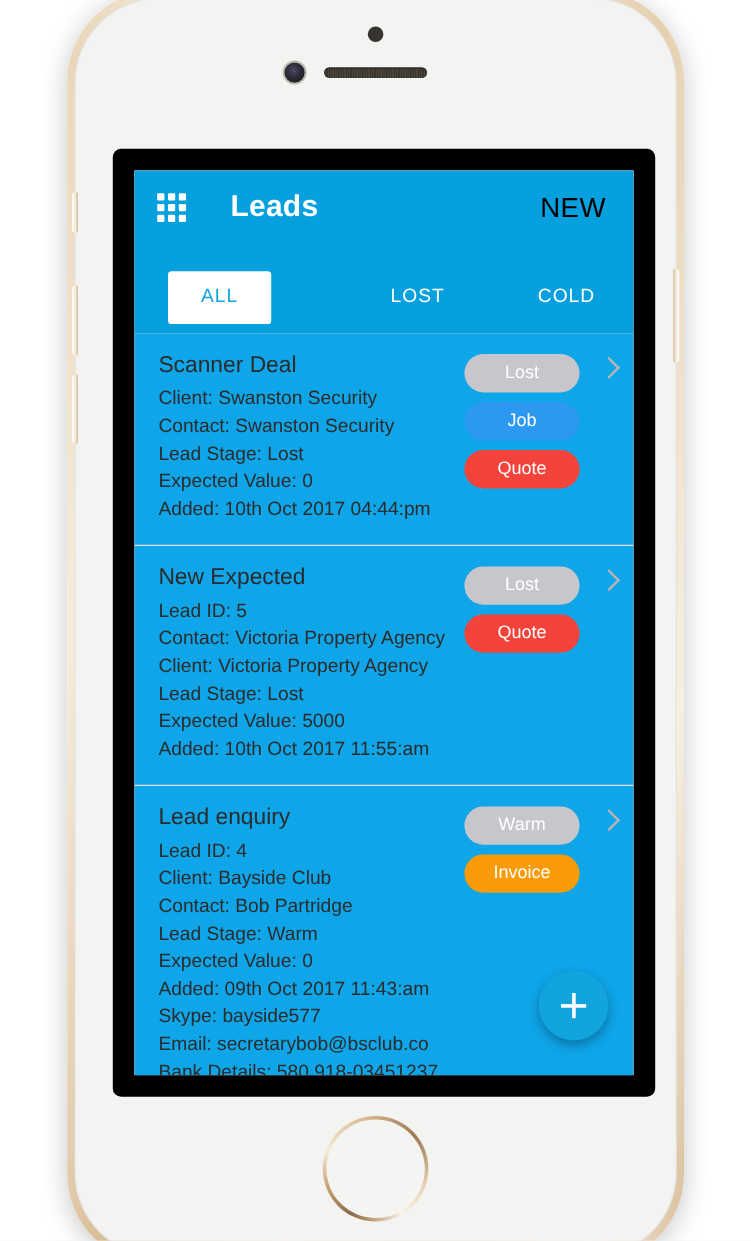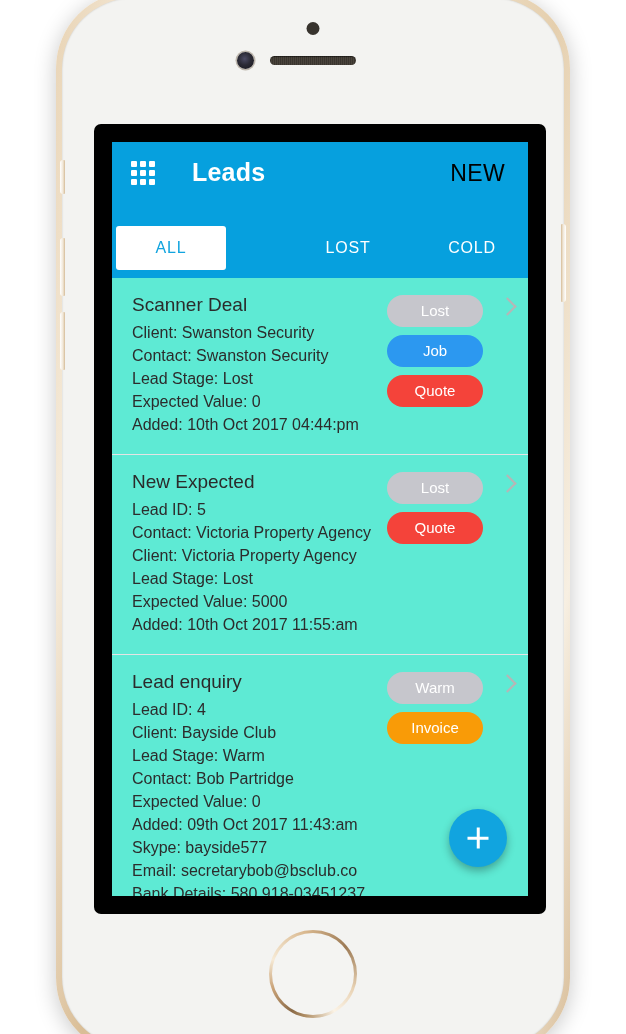--- a/index.html
+++ b/index.html
@@ -215,33 +215,33 @@
     font-size: 16px;
     letter-spacing: 0.8px;
     cursor: pointer;
     white-space: nowrap;
   }
   .tab.active {
     background: #ffffff;
     color: #11A4DF;
     border-radius: 3px;
   }
-  .tab-0 { left: 4px;  width: 110px; }
+  .tab-0 { left: 28px;  width: 86px; }
   .tab-1 { left: 186px; width: 100px; }
   .tab-2 { left: 310px; width: 100px; }
   .tab-3 { left: 434px; width: 100px; text-align: left; }
 
   
   .list {
     position: absolute;
     left: 0;
     top: 136px;
     right: 0;
     bottom: 0;
-    background: #5eead4;
+    background: #0ea5e9;
     overflow: hidden;
   }
   .card {
     position: relative;
     padding: 16px 20px 18px 20px;
     border-bottom: 1px solid #e4e4e4;
   }
   .card:last-child { border-bottom: none; }
 
   .card-title {
@@ -391,22 +391,22 @@
               <div class="pill pill-stage">Lost</div>
               <button class="pill pill-quote">Quote</button>
             </div>
             <div class="chevron"></div>
           </div>
 
           <div class="card">
             <h3 class="card-title">Lead enquiry</h3>
             <div class="field">Lead ID: 4</div>
             <div class="field">Client: Bayside Club</div>
+            <div class="field">Contact: Bob Partridge</div>
             <div class="field">Lead Stage: Warm</div>
-            <div class="field">Contact: Bob Partridge</div>
             <div class="field">Expected Value: 0</div>
             <div class="field">Added: 09th Oct 2017 11:43:am</div>
             <div class="field">Skype: bayside577</div>
             <div class="field">Email: secretarybob@bsclub.co</div>
             <div class="field">Bank Details: 580 918-03451237</div>
 
             <div class="actions">
               <div class="pill pill-stage">Warm</div>
               <button class="pill pill-invoice">Invoice</button>
             </div>

